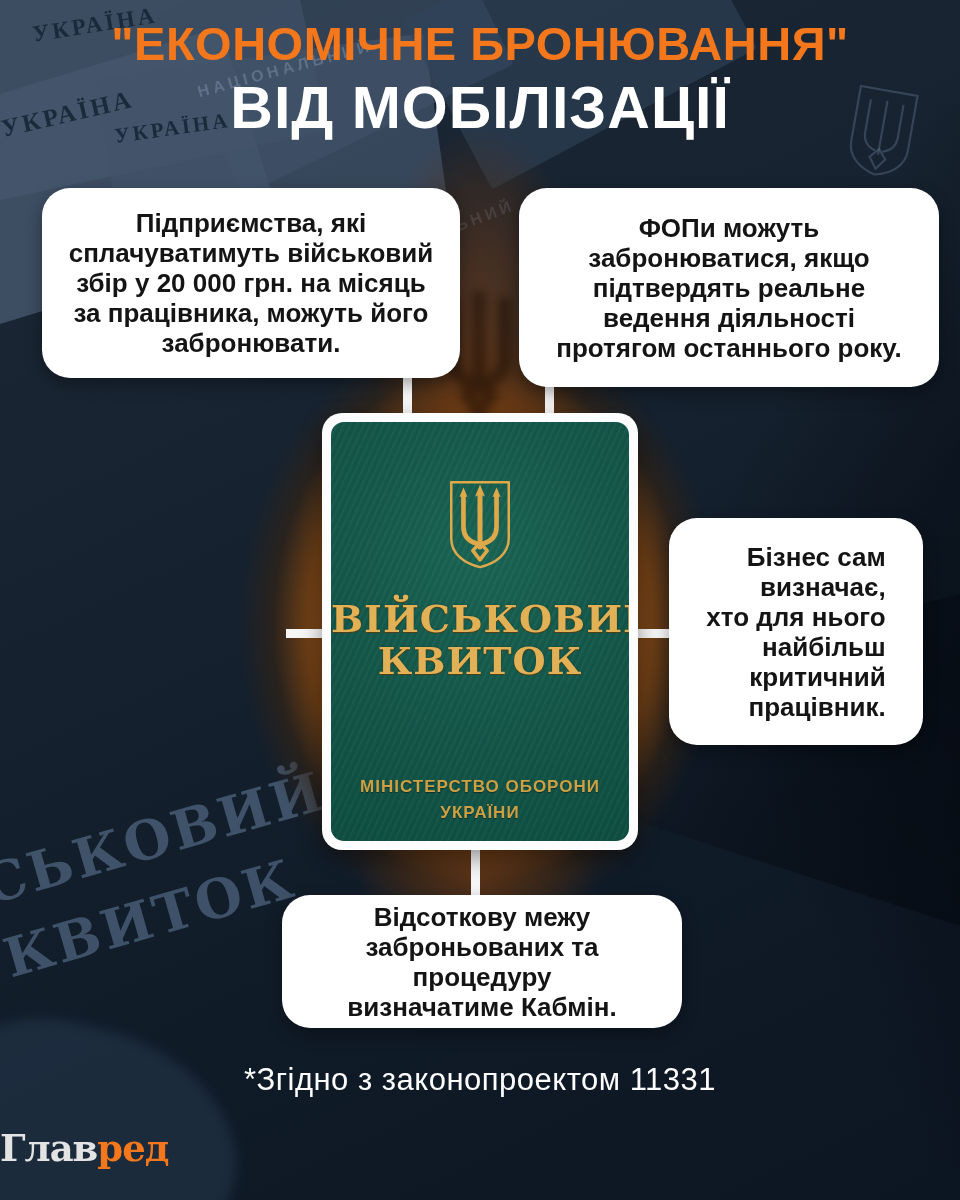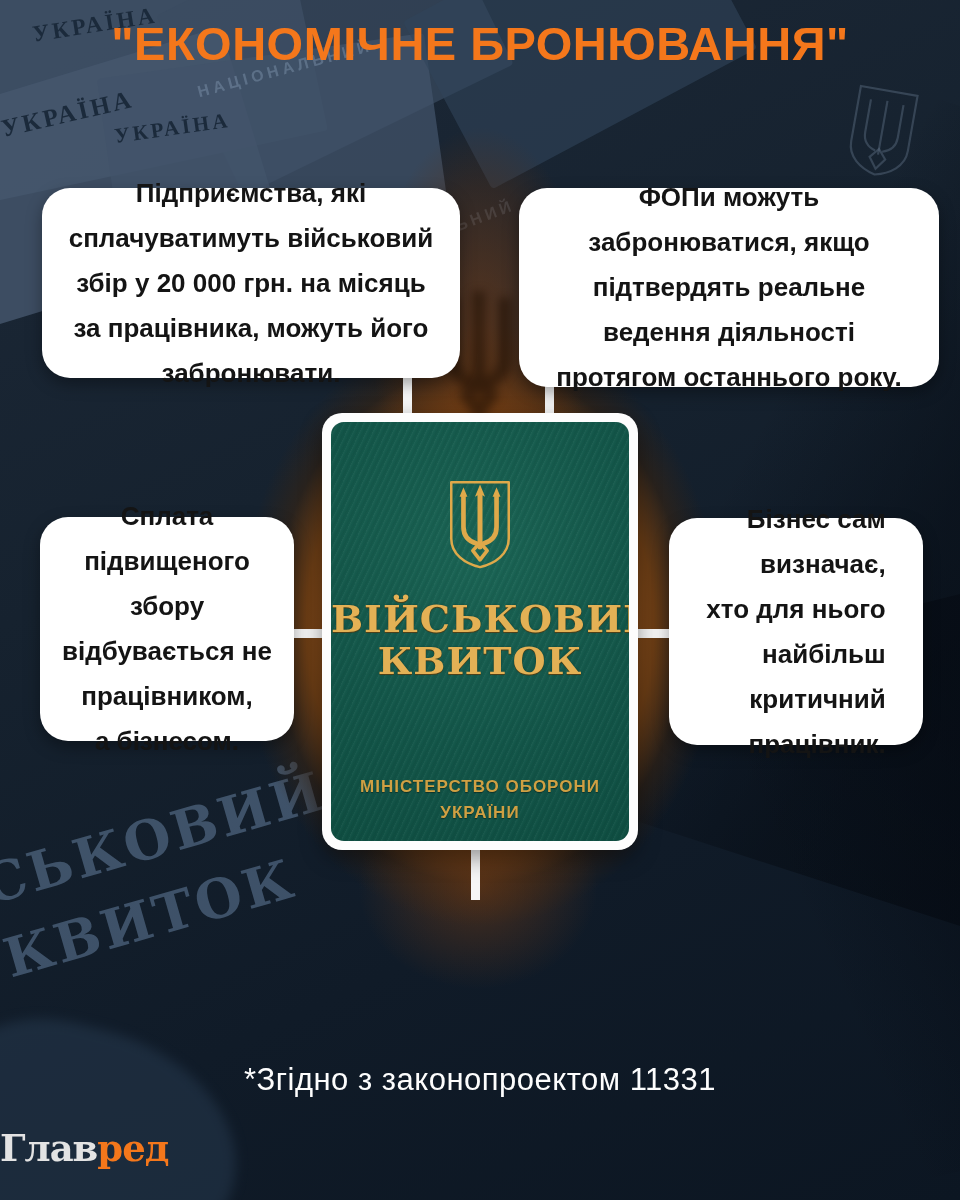--- a/index.html
+++ b/index.html
@@ -49,21 +49,21 @@
   .conn{position:absolute;background:#f6f6f6;z-index:2;}
   .connA{left:403px;top:368px;width:9px;height:50px;}
   .connB{left:545px;top:372px;width:9px;height:46px;}
   .connC{left:286px;top:629px;width:42px;height:9px;}
   .connD{left:632px;top:629px;width:42px;height:9px;}
   .connE{left:471px;top:840px;width:9px;height:60px;}
   
   .card{
     position:absolute;z-index:3;background:#ffffff;border-radius:28px;
     display:flex;align-items:center;justify-content:center;text-align:center;
-    color:#141414;font-weight:bold;font-size:26px;line-height:45px;white-space:pre-line;
+    color:#141414;font-weight:bold;font-size:26px;line-height:30px;white-space:pre-line;
     box-shadow:0 6px 16px rgba(0,0,0,.35);padding:6px 14px;box-sizing:border-box;
   }
   .card-tl{left:42px;top:188px;width:418px;height:190px;}
   .card-tr{left:502px;top:188px;width:420px;height:199px;margin-left:17px;}
   .card-ml{left:40px;top:517px;width:254px;height:224px;}
   .card-mr{left:669px;top:518px;width:254px;height:227px;text-align:right;}
   .card-b{left:282px;top:895px;width:400px;height:133px;}
   
   .booklet{position:absolute;left:322px;top:413px;width:316px;height:437px;z-index:3;
     background:#fdfdfd;border-radius:20px;padding:9px;box-sizing:border-box;
@@ -124,49 +124,47 @@
   <svg class="shadow-tryzub" viewBox="0 0 100 128">
     <g stroke="rgba(32,17,6,.9)" fill="none" stroke-width="12">
       <path d="M27 14 V68 C27 81 35 88 45 91"></path>
         <path d="M73 14 V68 C73 81 65 88 55 91"></path>
       <path d="M50 8 V100"></path>
         <path d="M50 88 L39 101 L50 116 L61 101 Z"></path>
     </g>
   </svg>
 
   <div class="title title1">"ЕКОНОМІЧНЕ БРОНЮВАННЯ"</div>
+  <div class="title title2">ВІД МОБІЛІЗАЦІЇ</div>
 
   <div class="conn connA"></div>
   <div class="conn connB"></div>
   <div class="conn connC"></div>
   <div class="conn connD"></div>
   <div class="conn connE"></div>
 
   <div class="card card-tl">Підприємства, які
 сплачуватимуть військовий
 збір у 20 000 грн. на місяць
 за працівника, можуть його
 забронювати.</div>
   <div class="card card-tr">ФОПи можуть
 забронюватися, якщо
 підтвердять реальне
 ведення діяльності
 протягом останнього року.</div>
-  <div class="card card-ml">Сплата
-підвищеного
-збору
-відбувається не
-працівником,
-а бізнесом.</div>
   <div class="card card-mr">Бізнес сам
 визначає,
 хто для нього
 найбільш
 критичний
 працівник.</div>
+  <div class="card card-b">Відсоткову межу
+заброньованих та процедуру
+визначатиме Кабмін.</div>
 
   <div class="booklet">
     <div class="booklet-inner">
       <svg class="emblem" viewBox="0 0 100 128">
         <path class="gold-stroke" stroke-width="3.5" d="M10 6 H90 V84 C90 106 71 119 50 124 C29 119 10 106 10 84 Z"></path>
         <path class="gold-stroke" stroke-width="6.5" d="M27 24 V68 C27 81 35 88 45 91"></path>
         <path class="gold-stroke" stroke-width="6.5" d="M73 24 V68 C73 81 65 88 55 91"></path>
         <path d="M27 13 L21.5 26 H32.5 Z" fill="#DFA94A"></path>
         <path d="M73 13 L67.5 26 H78.5 Z" fill="#DFA94A"></path>
         <path class="gold-stroke" stroke-width="7" d="M50 24 V96"></path>

